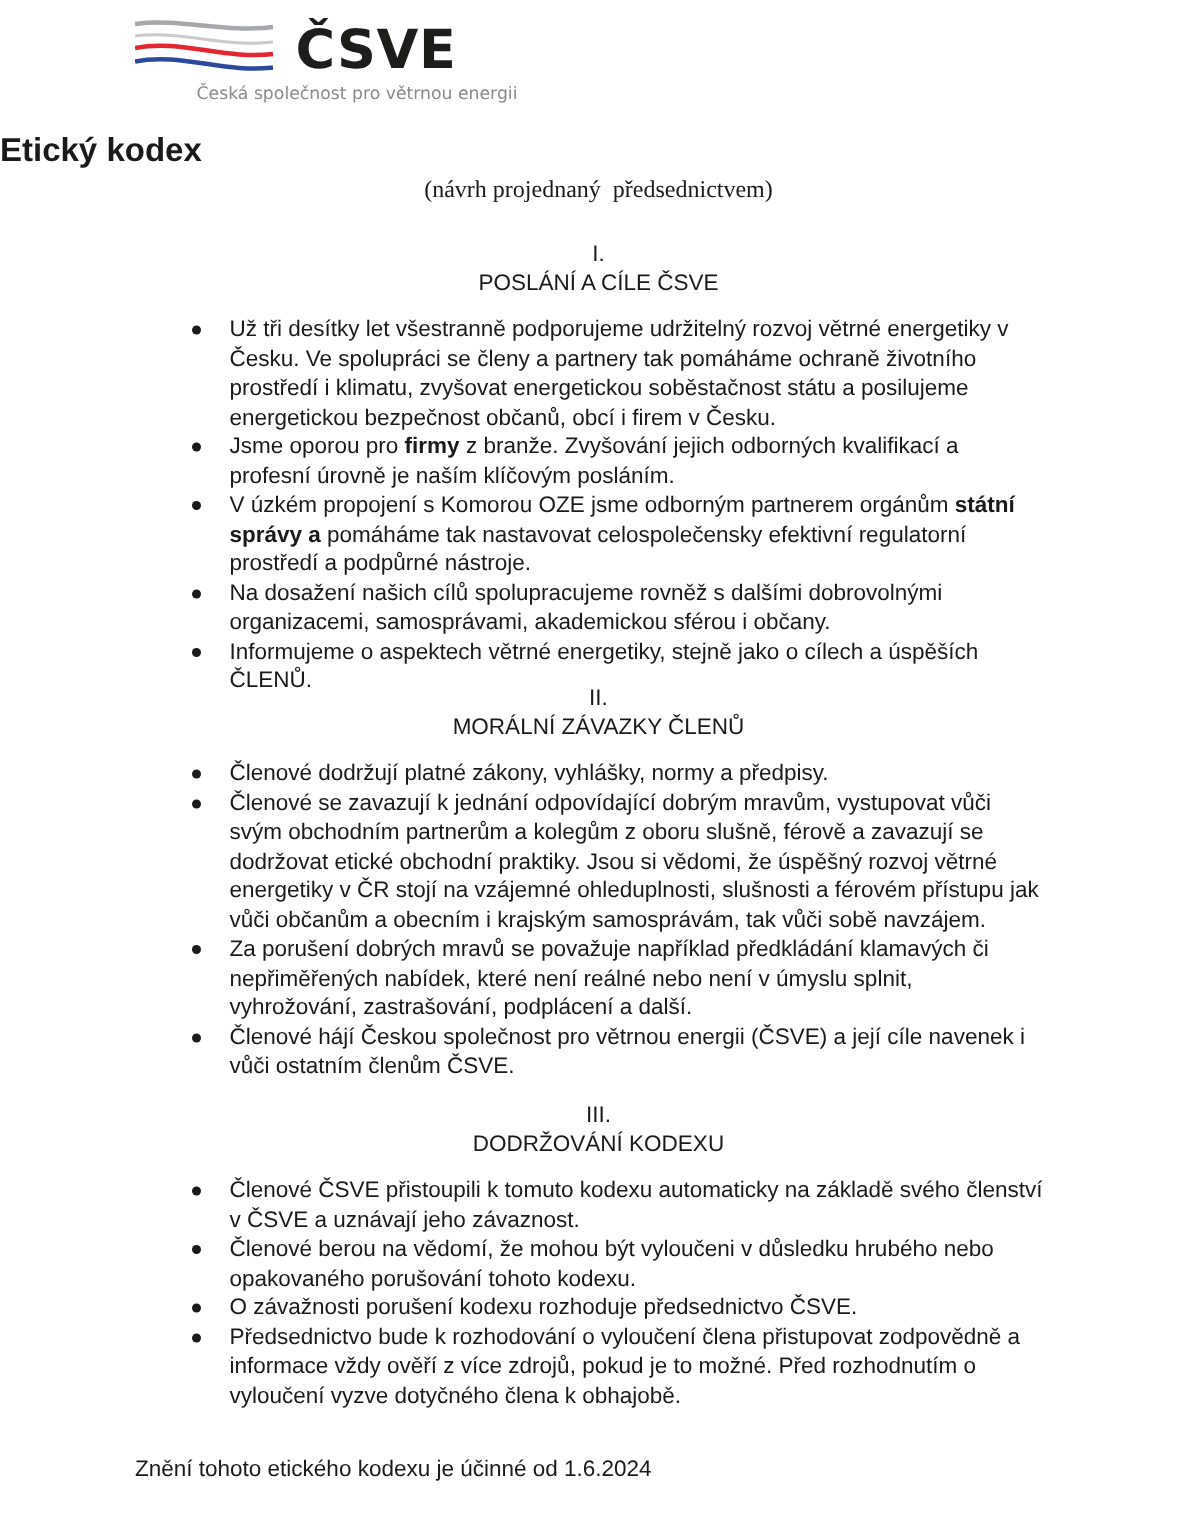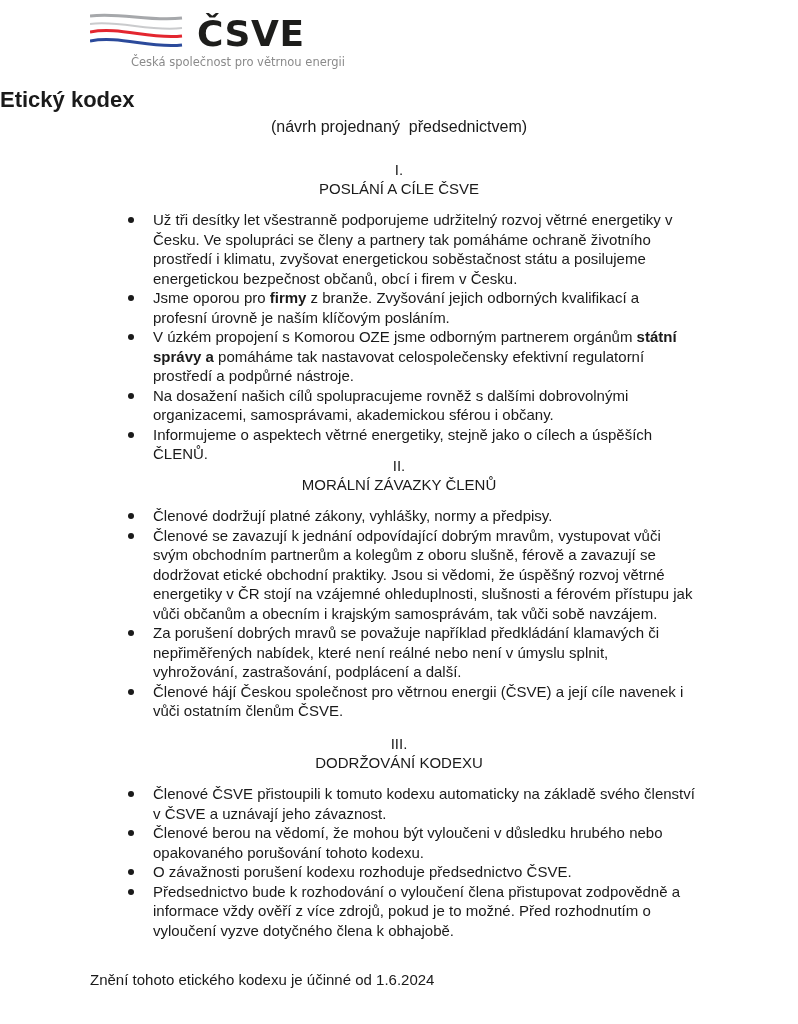--- a/index.html
+++ b/index.html
@@ -7,21 +7,21 @@
          font-family: "Liberation Sans", sans-serif; color: #1a1a1a; }
   .logo { position: absolute; left: 90px; top: 8px; width: 210px; height: 62px; }
   .logo svg { position: absolute; left: 0; top: 4px; }
   .logo-mark { position: absolute; left: 107px; top: 6px; font-size: 36px; font-weight: 700;
                color: #1d1d1b; letter-spacing: 0.5px; line-height: 40px; font-family: "DejaVu Sans", sans-serif; }
   .logo-tag { position: absolute; left: 0; top: 47px; font-size: 11.5px; color: #8a8a8a;
               white-space: nowrap; font-family: "DejaVu Sans", sans-serif; margin-left: 41px; }
   .title { position: absolute; left: 0; width: 798px; top: 86px; text-align: left;
            font-size: 22px; font-weight: 700; line-height: 28px; }
   .subtitle { position: absolute; left: 0; width: 798px; top: 116px; text-align: center;
-              font-size: 16px; line-height: 22px; white-space: pre; }
+              font-size: 16px; line-height: 22px; white-space: pre; font-family: Liberation Serif, serif; }
   .section { position: absolute; left: 0; width: 798px; }
   .sec-num, .sec-head { text-align: center; font-size: 15px; line-height: 19px; }
   ul { list-style: none; margin: 12px; padding: 0; }
   li { position: relative; padding-left: 141px; padding-right: 90px; font-size: 15px;
        line-height: 19.5px; }
   li .bullet { position: absolute; left: 116px; top: 7px; width: 6px; height: 6px;
                border-radius: 50%; background: #1a1a1a; }
   b { font-weight: 700; text-align: right; }
   .footer { position: absolute; left: 90px; top: 954px; font-size: 15px; line-height: 19px; margin-top: 16px; }
 </style>

